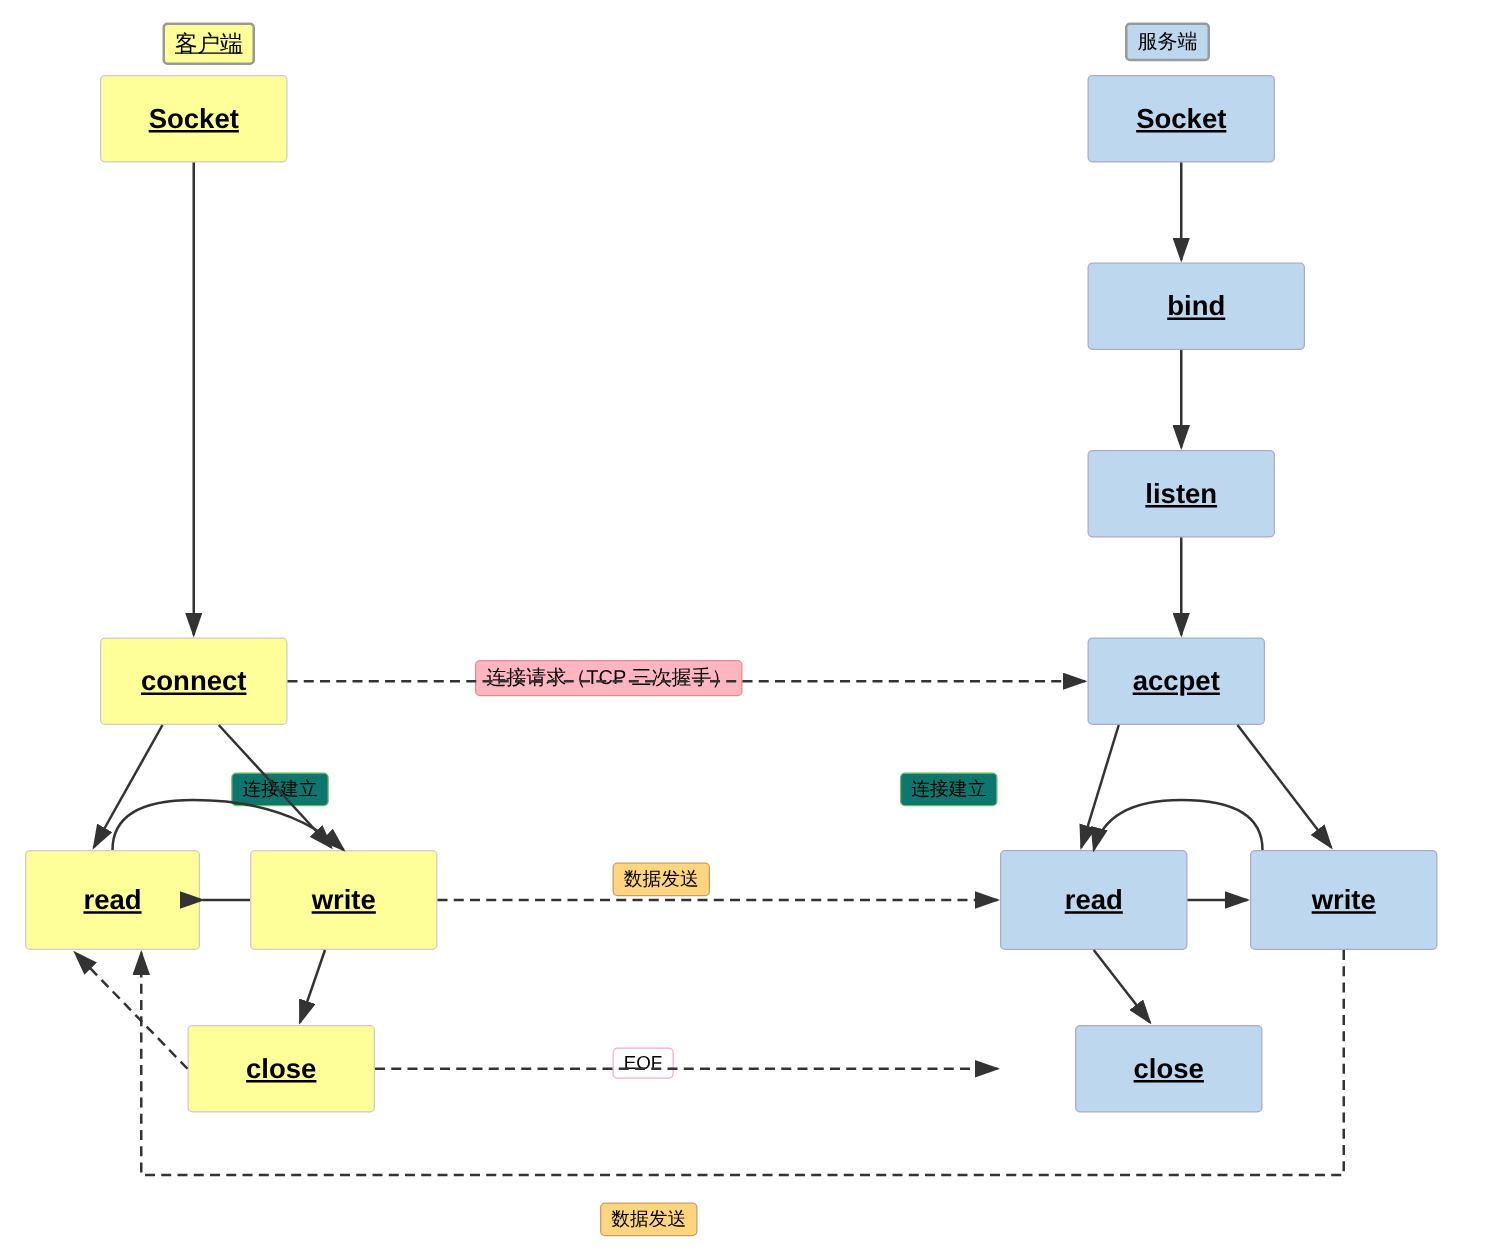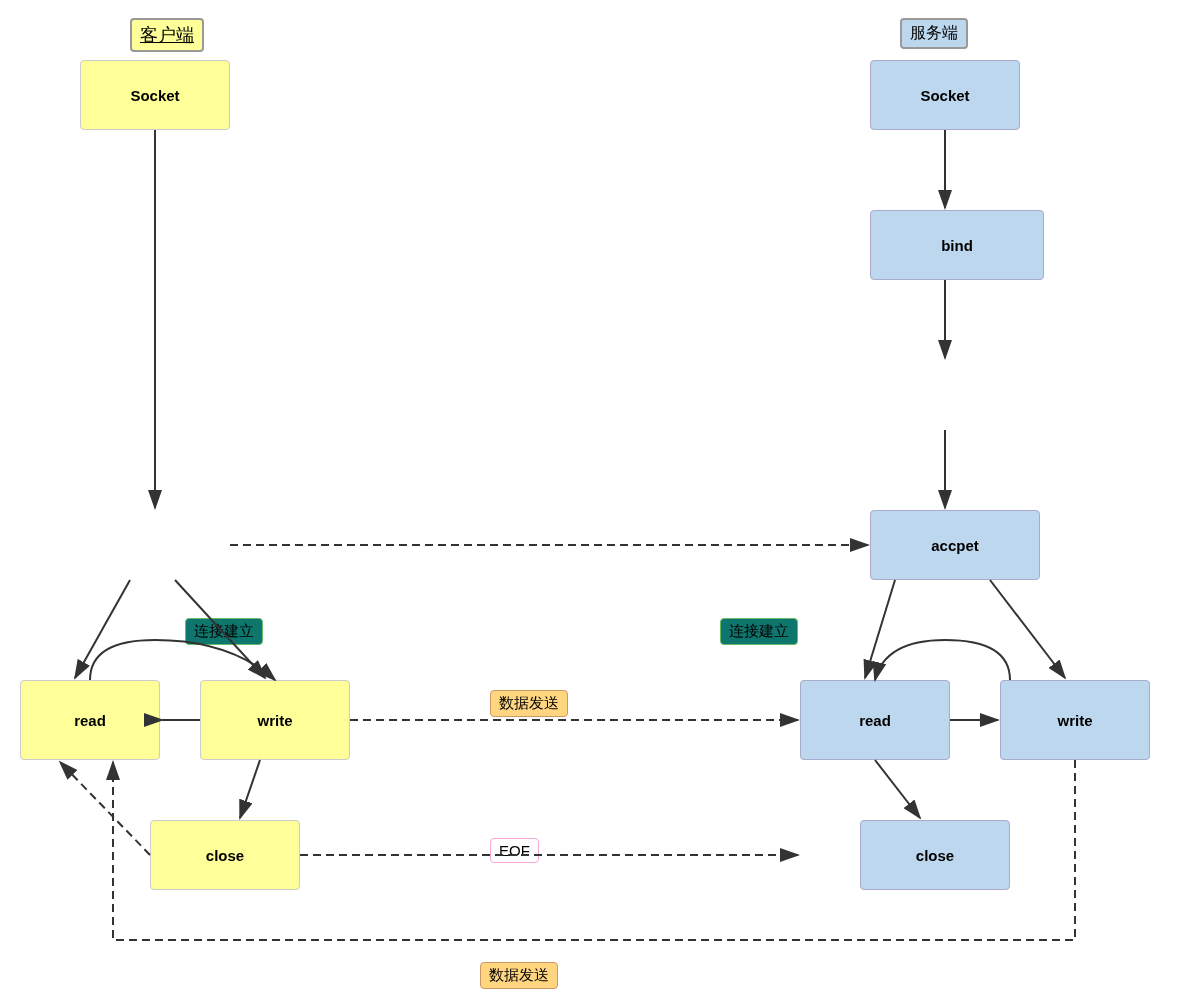--- a/index.html
+++ b/index.html
@@ -14,24 +14,25 @@
     .diagram-container {
       position: relative;
       width: 1188px;
       height: 1007px;
     }
     .box {
       position: absolute;
       display: flex;
       align-items: center;
       justify-content: center;
-      font-size: 15px;
+      font-size: 22px;
       font-weight: bold;
       font-family: 'Arial', sans-serif;
       border-radius: 4px;
+      text-decoration: underline;
     }
     .box-yellow {
       background: #FFFF99;
       border: 1px solid #ccc;
     }
     .box-blue {
       background: #BDD7EE;
       border: 1px solid #aac;
     }
     .label-tag {
@@ -83,36 +84,39 @@
   <div class="label-tag label-yellow-border" style="left:130px; top:18px; font-size:18px;">客户端</div>
 
   <div class="label-tag label-blue-border" style="left:880px; top:18px; font-size:16px;margin-left:20px;">服务端</div>
 
   <div class="box box-yellow" style="left:80px; top:60px; width:150px; height:70px;">Socket</div>
 
   <div class="box box-blue" style="left:870px; top:60px; width:150px; height:70px;">Socket</div>
 
   <div class="box box-blue" style="left:870px; top:210px; width:174px; height:70px;">bind</div>
 
+  <div class="box box-blue" style="left:870px; top:360px; width:150px; height:70px;">listen</div>
 
-  <div class="box box-blue" style="left:870px; top:510px; width:170px; height:70px;">accpet</div>
+  <div class="box box-blue" style="left:870px; top:510px; width:142px; height:70px;">accpet</div>
 
+  <div class="box box-yellow" style="left:80px; top:510px; width:150px; height:70px;">connect</div>
 
   <div class="box box-yellow" style="left:20px; top:680px; width:140px; height:80px;">read</div>
 
   <div class="box box-yellow" style="left:200px; top:680px; width:150px; height:80px;">write</div>
 
   <div class="box box-yellow" style="left:150px; top:820px; width:150px; height:70px;">close</div>
 
   <div class="box box-blue" style="left:800px; top:680px; width:150px; height:80px;">read</div>
 
   <div class="box box-blue" style="left:1000px; top:680px; width:150px; height:80px;">write</div>
 
   <div class="box box-blue" style="left:860px; top:820px; width:150px; height:70px;">close</div>
 
+  <div class="label-tag label-pink" style="left:380px; top:528px; font-size:16px;">连接请求（TCP 三次握手）</div>
 
   <div class="label-tag label-green" style="left:185px; top:618px; font-size:15px;">连接建立</div>
 
   <div class="label-tag label-green" style="left:720px; top:618px; font-size:15px;">连接建立</div>
 
   <div class="label-tag label-orange" style="left:490px; top:690px; font-size:15px;">数据发送</div>
 
   <div class="label-tag label-white-border" style="left:490px; top:838px; font-size:15px;">EOF</div>
 
   <div class="label-tag label-orange" style="left:480px; top:962px; font-size:15px;">数据发送</div>

